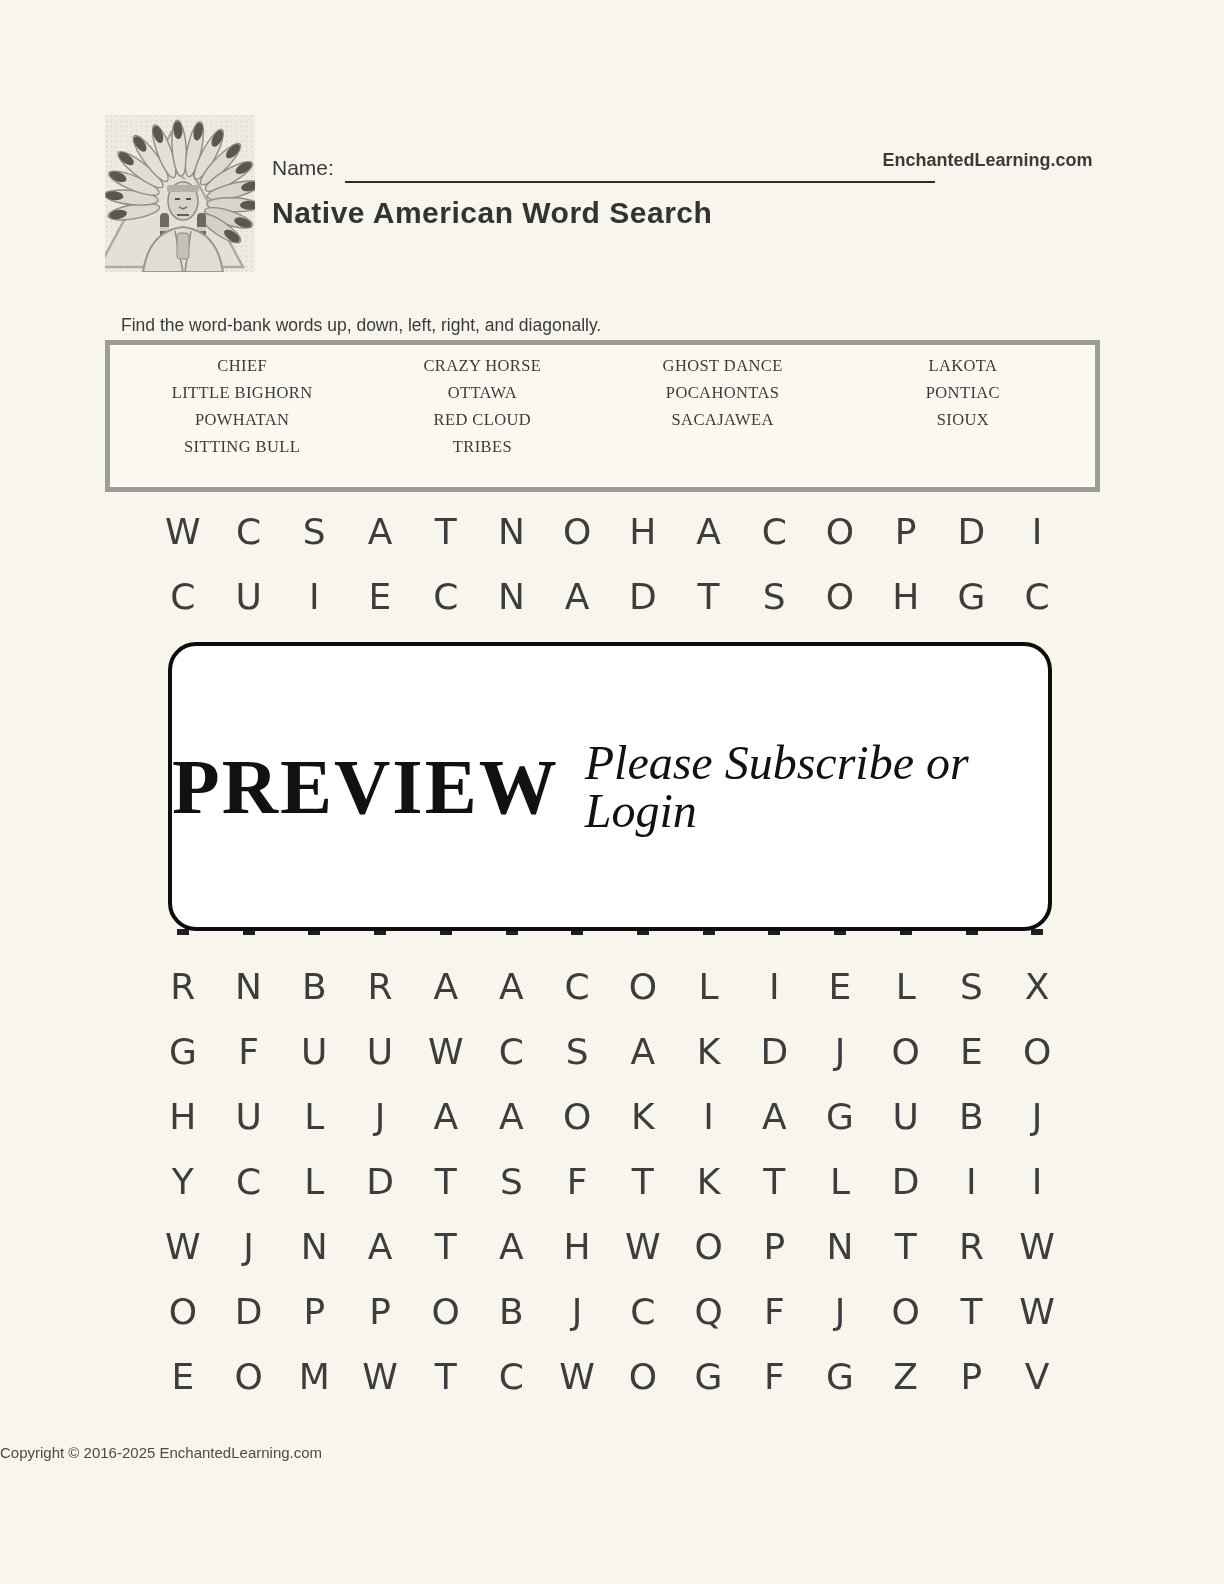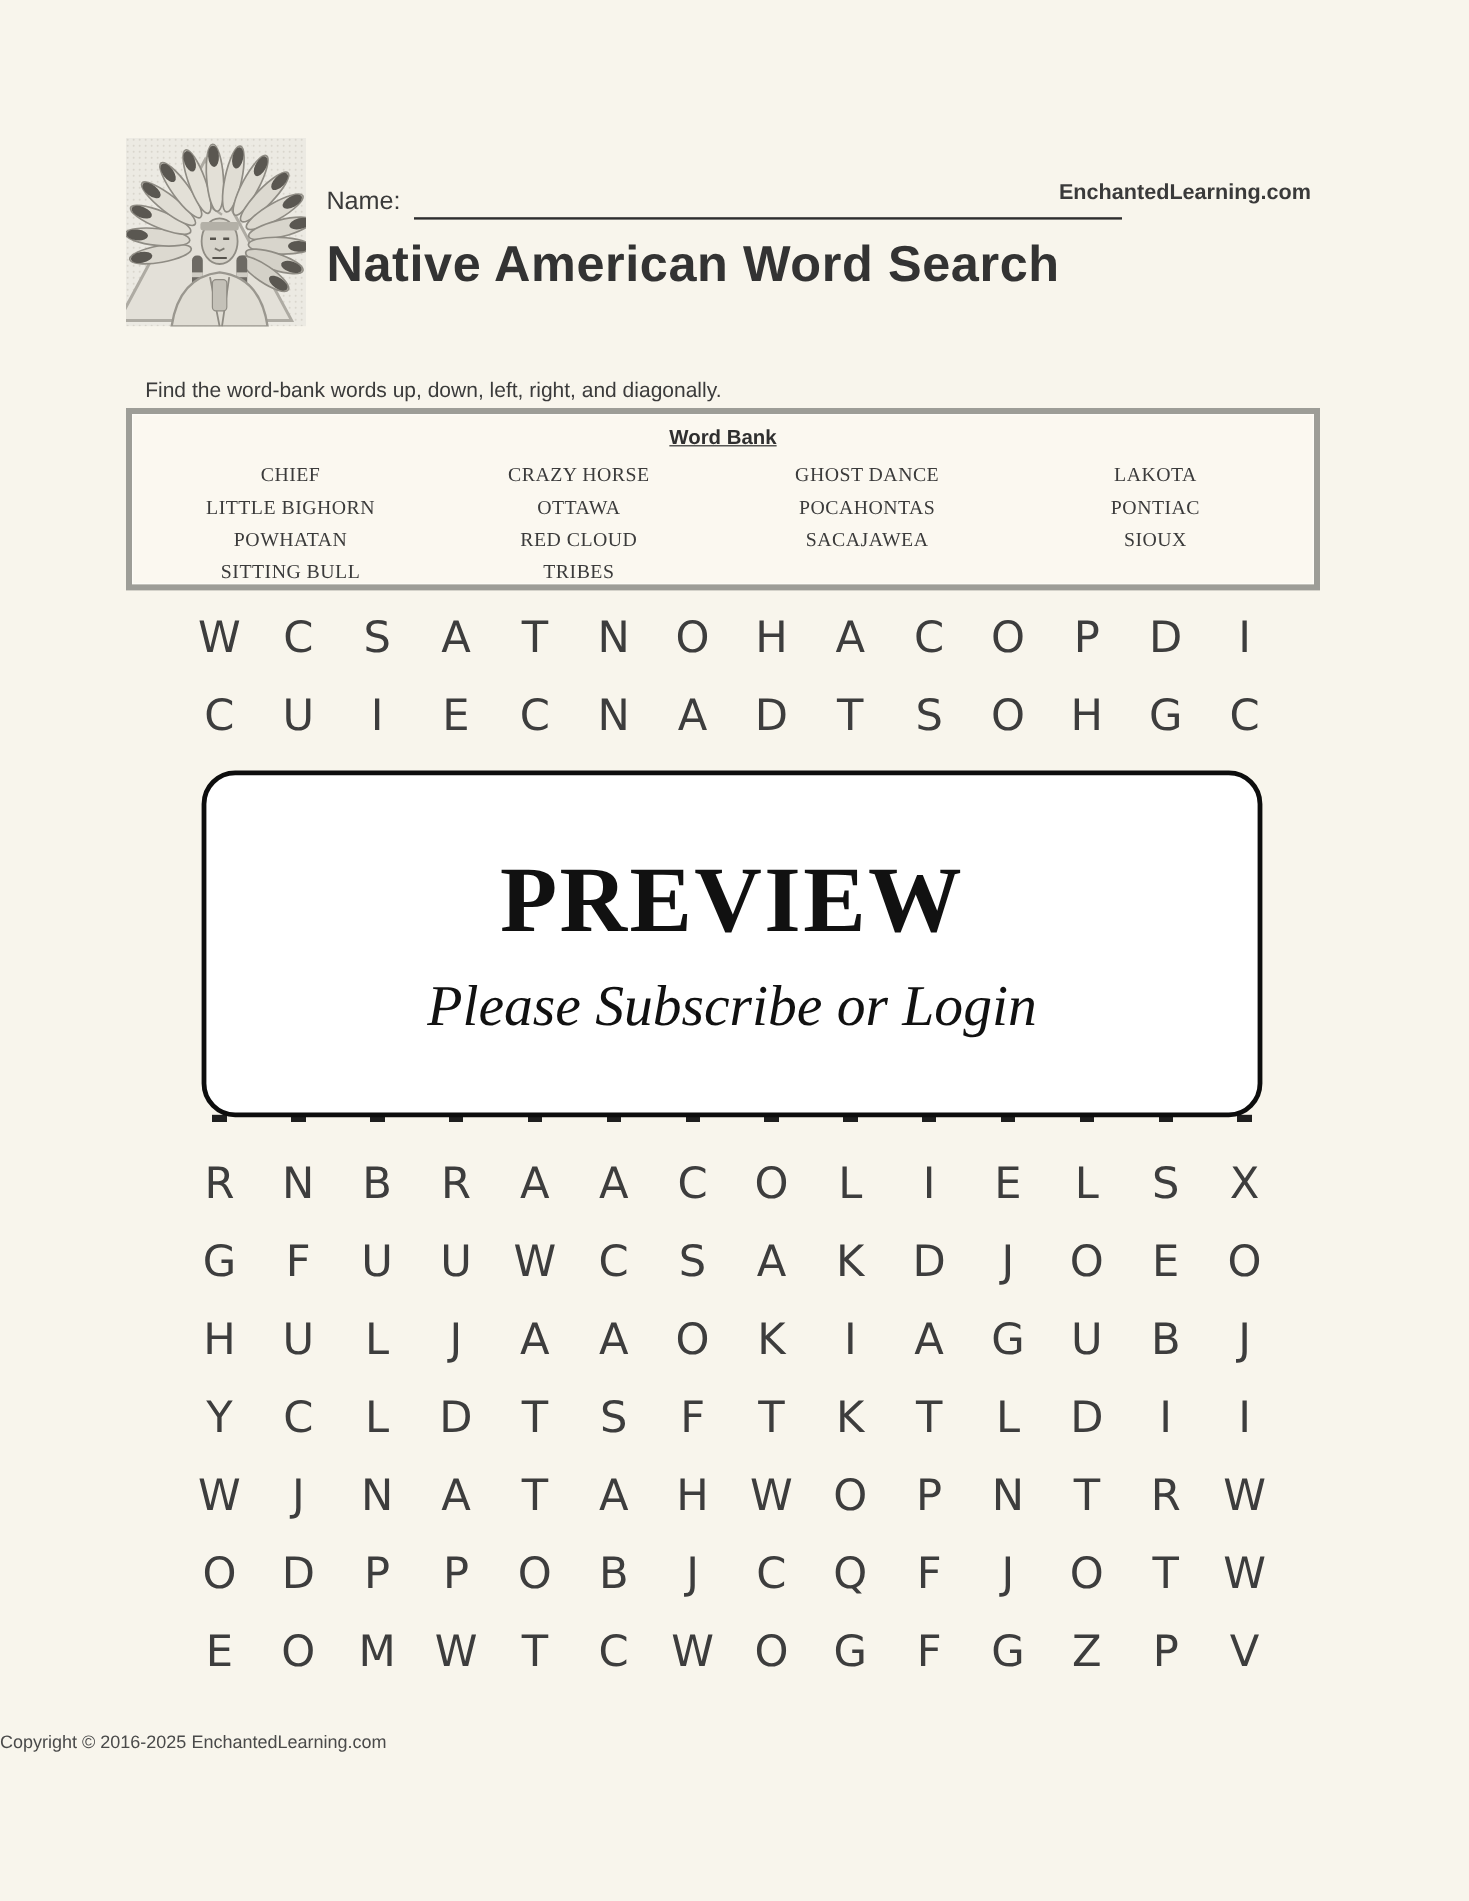--- a/index.html
+++ b/index.html
@@ -4,21 +4,21 @@
 <style>
   html,body{margin:0;padding:0;}
   body{background:#f8f5ec;font-family:"Liberation Sans",sans-serif;}
   .page{position:relative;width:1224px;height:1549px;background:#f8f5ec;overflow:hidden;color:#3b3b3b;}
 
   
   .photo{position:absolute;left:105px;top:115px;width:150px;height:157px;}
   .name-label{position:absolute;left:272px;top:156px;font-size:21px;color:#3a3a3a;}
   .name-line{position:absolute;left:345px;top:160px;width:590px;height:21px;border-bottom:2px solid #2e2e2e;}
   .site{position:absolute;left:860px;top:150px;width:255px;text-align:center;font-size:18px;font-weight:bold;color:#3a3a3a;}
-  .title{position:absolute;left:272px;top:196px;margin:0;font-size:42px;font-weight:bold;letter-spacing:.5px;color:#333;}
+  .title{position:absolute;left:272px;top:196px;margin:0;font-size:30px;font-weight:bold;letter-spacing:.5px;color:#333;}
   .instructions{position:absolute;left:105px;top:299px;margin:16px;font-size:17.5px;color:#3b3b3b;}
 
   
   .wordbank{position:absolute;left:105px;top:340px;width:995px;height:152px;box-sizing:border-box;
             border:5px solid #9d9d97;background:#fbf8f0;box-shadow:inset 0 0 0 1px #fdfcf7;}
   .wb-title{text-align:center;margin-top:10px;font-size:17px;font-weight:bold;text-decoration:underline;color:#2f2f2f;}
   .wb-grid{display:grid;grid-template-columns:repeat(4,1fr);padding:7px 12px 0 12px;}
   .wb-col{display:flex;flex-direction:column;}
   .wb-word{height:27px;line-height:27px;text-align:center;font-size:16.5px;letter-spacing:.4px;color:#3b3b3b;font-family:Liberation Serif, serif;}
 
@@ -27,21 +27,21 @@
   .ws-row{display:grid;grid-template-columns:repeat(14,1fr);height:65px;align-items:center;justify-items:center;}
   .ws-cell{font-family:"DejaVu Sans","Liberation Sans",sans-serif;font-size:36px;color:#3d3d3d;}
 
   
   .tips{position:absolute;left:150px;top:929px;width:920px;height:6px;z-index:1;
         background:repeating-linear-gradient(90deg,transparent 0 27px,#1f1f1f 27px 39px,transparent 39px 65.71px);}
 
   
   .preview{position:absolute;left:168px;top:642px;width:884px;height:289px;box-sizing:border-box;z-index:3;
            background:#ffffff;border:4px solid #0d0d0d;border-radius:28px;
-           display:flex;flex-direction:column;align-items:center;justify-content:center;gap:26px;}
+           display:flex;align-items:center;justify-content:center;gap:26px;}
   .preview-h{font-family:"Liberation Serif",serif;font-weight:bold;font-size:78px;letter-spacing:2px;color:#111;line-height:1;}
   .preview-s{font-family:"Liberation Serif",serif;font-style:italic;font-size:48px;color:#111;line-height:1;}
 
   .footer{position:absolute;left:0;top:1444px;width:1224px;text-align:left;font-size:15px;color:#4a4a4a;}
 </style>
 </head>
 <body>
 
 <div class="page">
 
@@ -138,21 +138,20 @@
     <path d="M72 100 L84 100" stroke="#55524c" stroke-width="1.8"></path>
   </svg>
 
   <span class="name-label">Name:</span>
   <span class="name-line"></span>
   <div class="site">EnchantedLearning.com</div>
   <h1 class="title">Native American Word Search</h1>
   <p class="instructions">Find the word-bank words up, down, left, right, and diagonally.</p>
 
   <div class="wordbank">
-    <div class="wb-title">Word Bank</div>
     <div class="wb-grid" id="wb-grid">
         <div class="wb-col">
           <div class="wb-word">CHIEF</div>
           <div class="wb-word">LITTLE BIGHORN</div>
           <div class="wb-word">POWHATAN</div>
           <div class="wb-word">SITTING BULL</div>
         </div>
         <div class="wb-col">
           <div class="wb-word">CRAZY HORSE</div>
           <div class="wb-word">OTTAWA</div>

